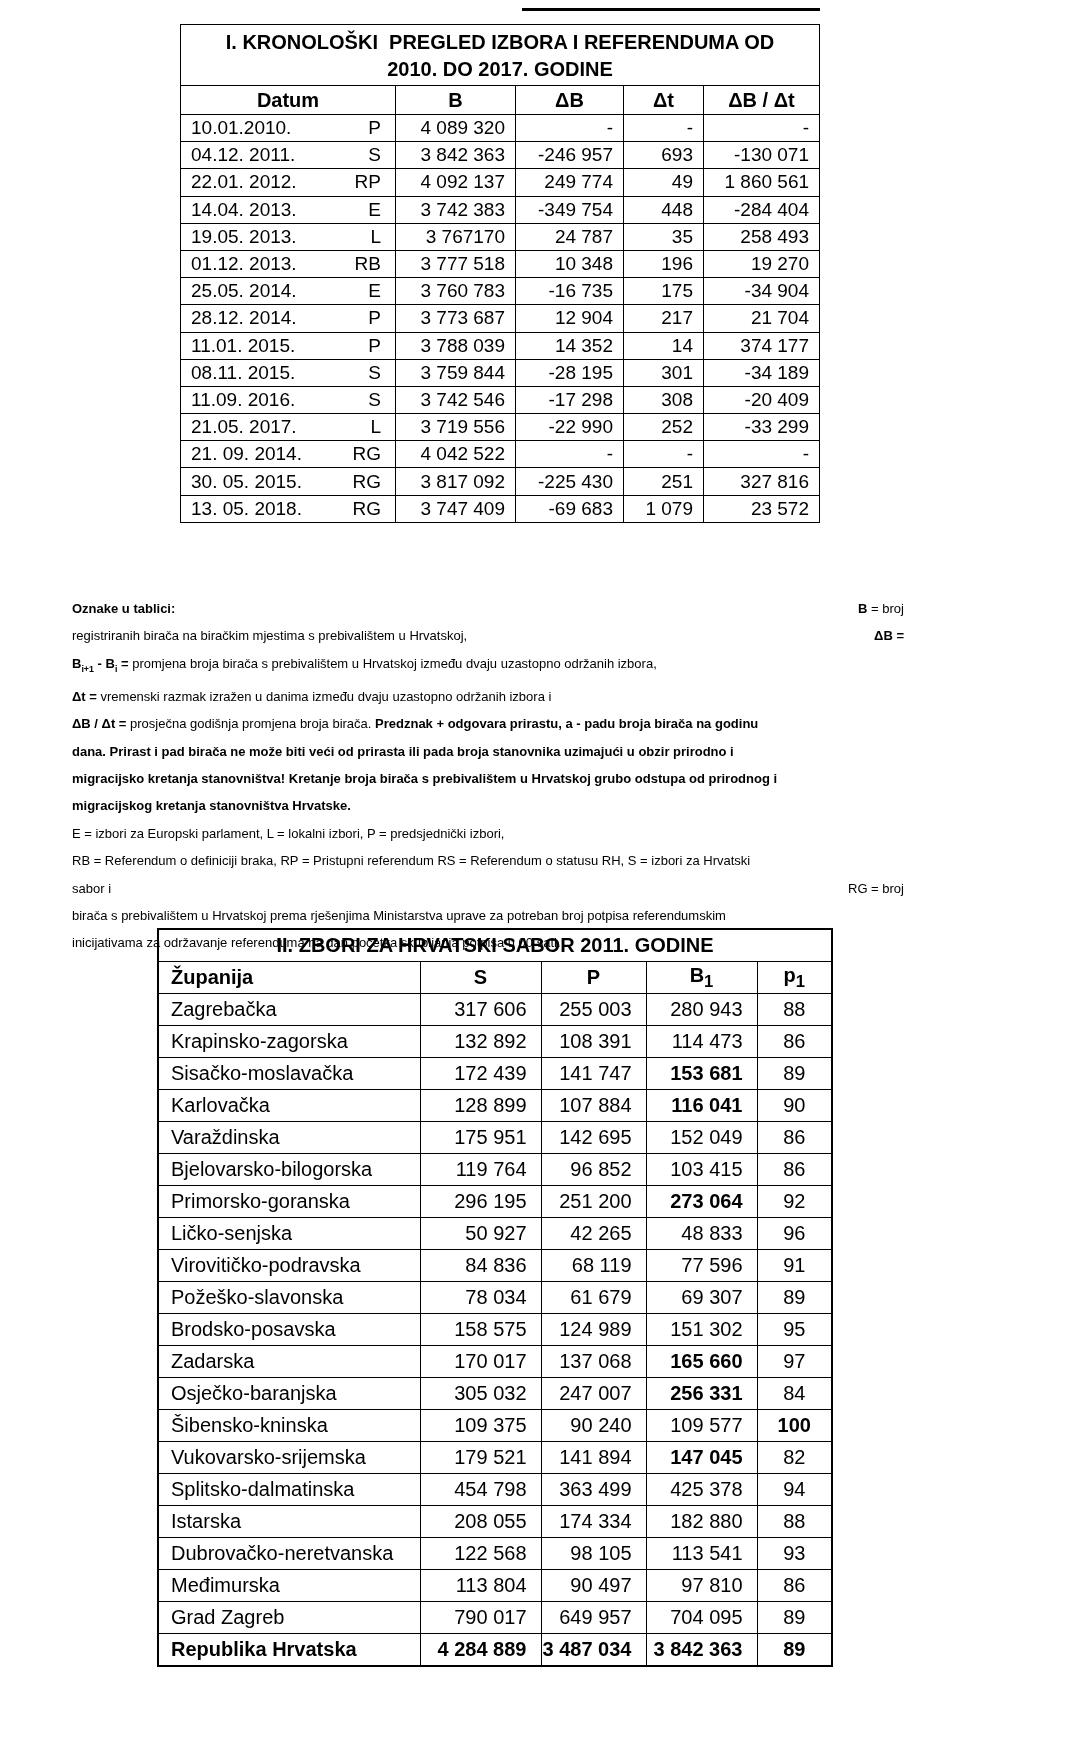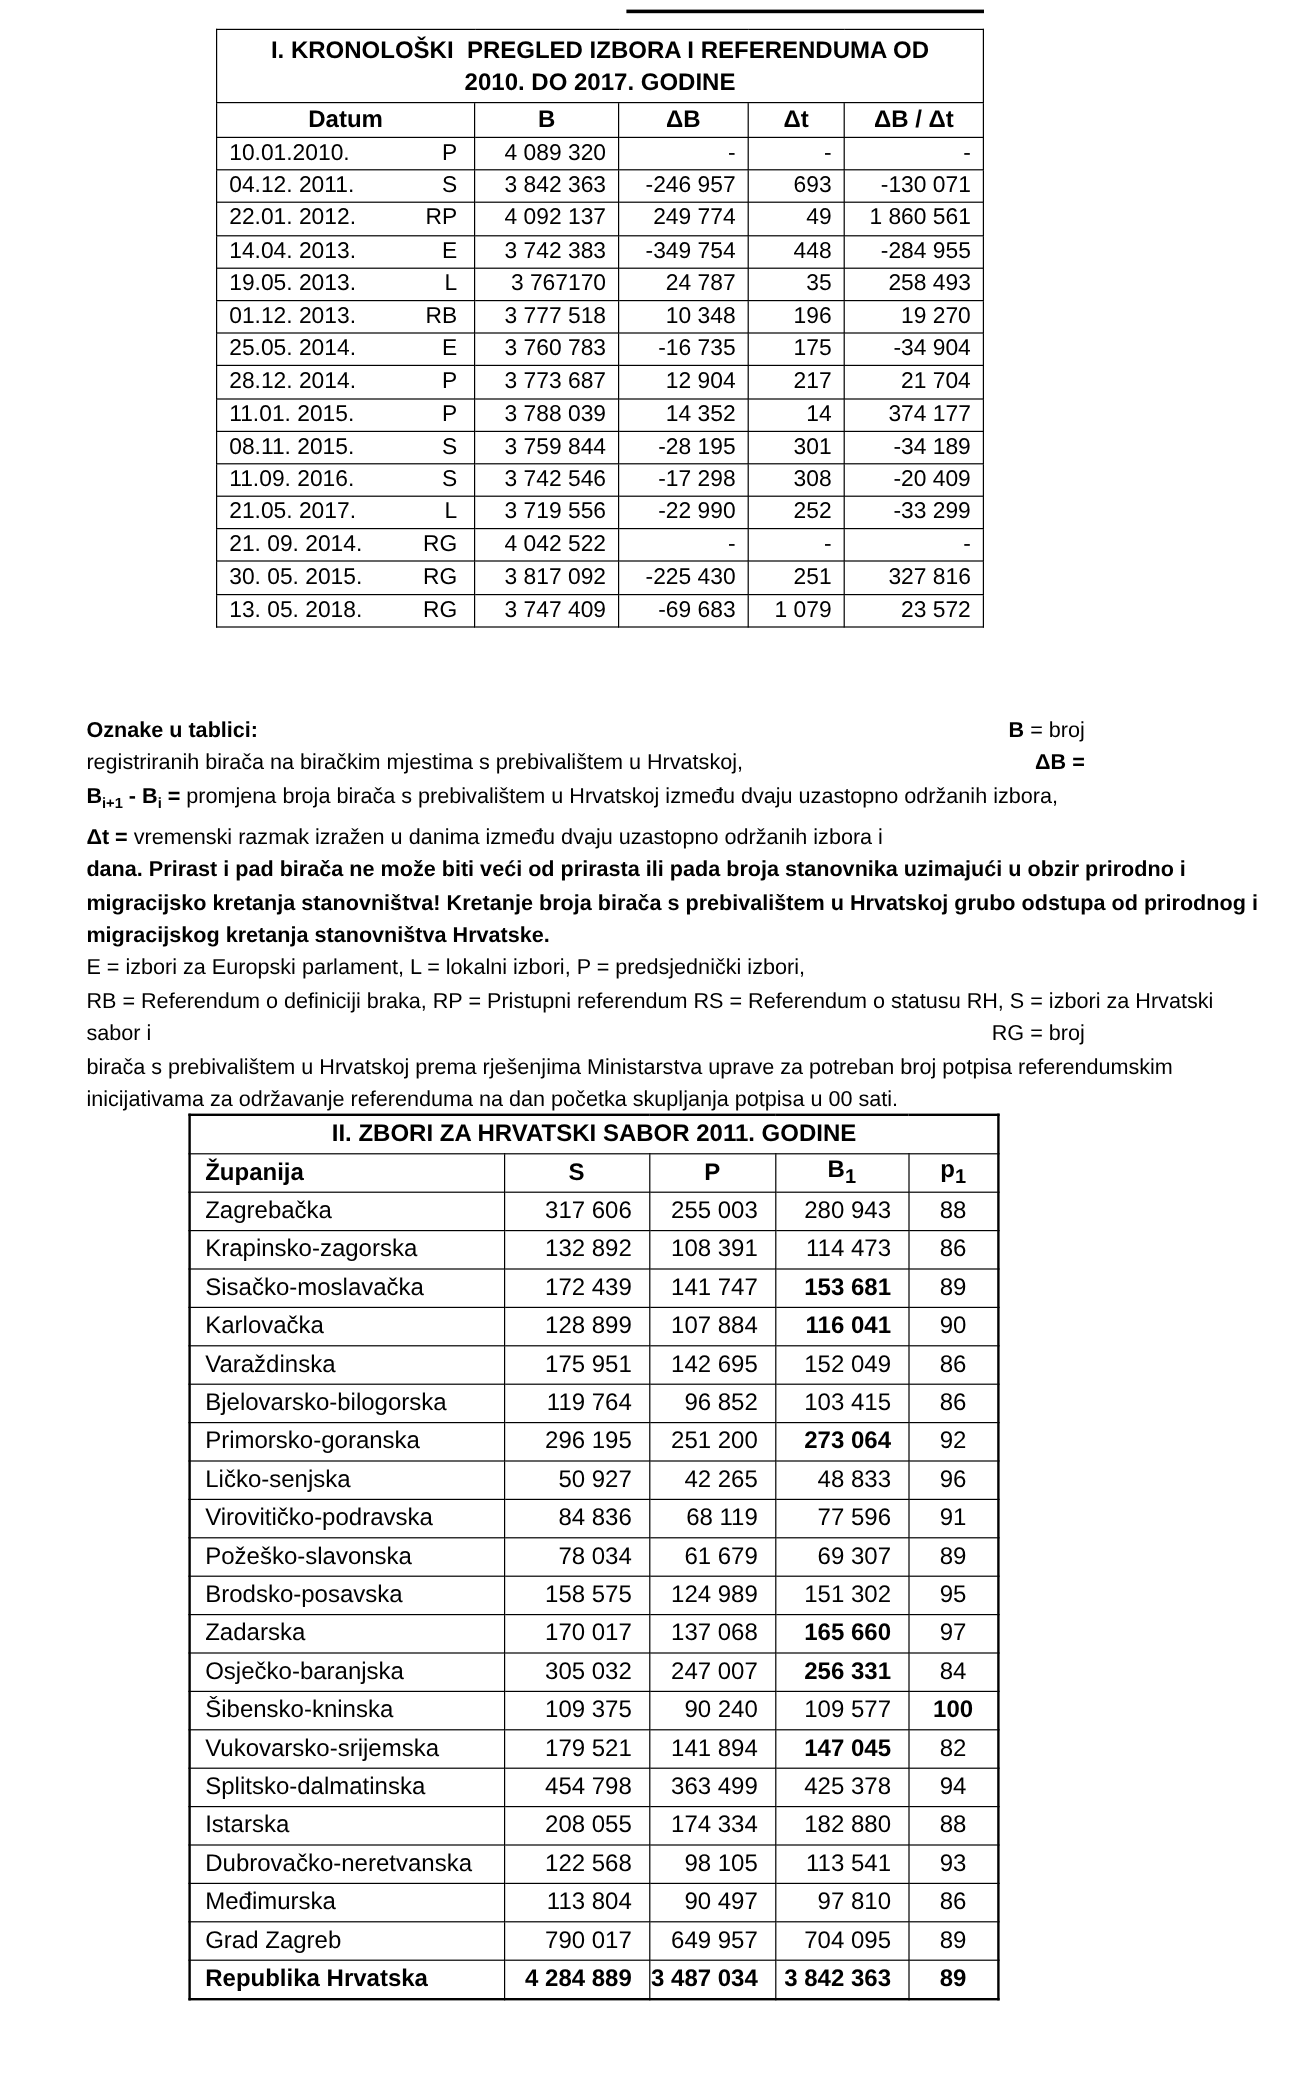--- a/index.html
+++ b/index.html
@@ -9,21 +9,21 @@
   
   #table1{position:absolute;left:180px;top:24px;width:639px;border-collapse:collapse;table-layout:fixed;}
   #table1 td,#table1 th{border:1px solid #000;padding:0;overflow:hidden;}
   #table1 .t1-title-cell{font-size:20px;font-weight:bold;text-align:center;padding:4px 0 2px 0;line-height:27px;}
   #table1 thead th{font-weight:bold;font-size:20px;height:28px;text-align:center;}
   #table1 tbody td{height:26.2px;font-size:19px;}
   .dwrap{display:flex;justify-content:space-between;align-items:center;padding:0 14px 0 10px;}
   #table1 .num{text-align:right;padding-right:10px;}
 
   
-  #notes{position:absolute;left:72px;top:595px;width:832px;font-size:18px;line-height:27.4px;}
+  #notes{position:absolute;left:72px;top:595px;width:832px;font-size:13px;line-height:27.4px;}
   .note-line{white-space:nowrap;}
   .note-line.split{display:flex;justify-content:space-between;}
   #notes sub{font-size:68%;}
 
   
   #table2{position:absolute;left:157px;top:928px;width:674px;border-collapse:collapse;table-layout:fixed;border:2px solid #000;}
   #table2 td,#table2 th{border:1px solid #000;padding:0;overflow:hidden;}
   #table2 .t2-title-cell{font-weight:bold;font-size:20px;text-align:center;height:31px;}
   #table2 thead th{font-weight:bold;font-size:20px;height:31px;text-align:center;}
   #table2 th.zhead{text-align:left;padding-left:12px;}
@@ -103,21 +103,21 @@
       <tr>
         <td>
           <div class="dwrap">
             <span>14.04. 2013.</span>
             <span>E</span>
           </div>
         </td>
         <td class="num">3 742 383</td>
         <td class="num">-349 754</td>
         <td class="num">448</td>
-        <td class="num">-284 955</td>
+        <td class="num">-284 404</td>
       </tr>
       <tr>
         <td>
           <div class="dwrap">
             <span>19.05. 2013.</span>
             <span>L</span>
           </div>
         </td>
         <td class="num">3 767170</td>
         <td class="num">24 787</td>
@@ -251,20 +251,21 @@
     <div class="note-line split">
       <span><span style="font-weight: bold;">Oznake u tablici:</span></span>
       <span><span style="font-weight: bold;">B</span><span> = broj</span></span>
     </div>
     <div class="note-line split">
       <span><span>registriranih birača na biračkim mjestima s prebivalištem u Hrvatskoj,</span></span>
       <span><span style="font-weight: bold;">ΔB =</span></span>
     </div>
     <div class="note-line"><span><span style="font-weight: bold;">B</span><sub style="font-weight: bold;">i+1</sub><span style="font-weight: bold;"> - </span><span style="font-weight: bold;">B</span><sub style="font-weight: bold;">i</sub><span style="font-weight: bold;"> = </span><span>promjena broja birača s prebivalištem u Hrvatskoj između dvaju uzastopno održanih izbora,</span></span></div>
     <div class="note-line"><span><span style="font-weight: bold;">Δt = </span><span>vremenski razmak izražen u danima između dvaju uzastopno održanih izbora i</span></span></div>
+    <div class="note-line"><span><span style="font-weight: bold;">ΔB / Δt = </span><span>prosječna godišnja promjena broja birača. </span><span style="font-weight: bold;">Predznak + odgovara prirastu, a - padu broja birača na godinu</span></span></div>
     <div class="note-line"><span><span style="font-weight: bold;">dana. Prirast i pad birača ne može biti veći od prirasta ili pada broja stanovnika uzimajući u obzir prirodno i</span></span></div>
     <div class="note-line"><span><span style="font-weight: bold;">migracijsko kretanja stanovništva! Kretanje broja birača s prebivalištem u Hrvatskoj grubo odstupa od prirodnog i</span></span></div>
     <div class="note-line"><span><span style="font-weight: bold;">migracijskog kretanja stanovništva Hrvatske.</span></span></div>
     <div class="note-line"><span><span>E = izbori za Europski parlament, L = lokalni izbori, P = predsjednički izbori,</span></span></div>
     <div class="note-line"><span><span>RB = Referendum o definiciji braka, RP = Pristupni referendum RS = Referendum o statusu RH, S = izbori za Hrvatski</span></span></div>
     <div class="note-line split">
       <span><span>sabor i</span></span>
       <span><span>RG = broj</span></span>
     </div>
     <div class="note-line"><span><span>birača s prebivalištem u Hrvatskoj prema rješenjima Ministarstva uprave za potreban broj potpisa referendumskim</span></span></div>

